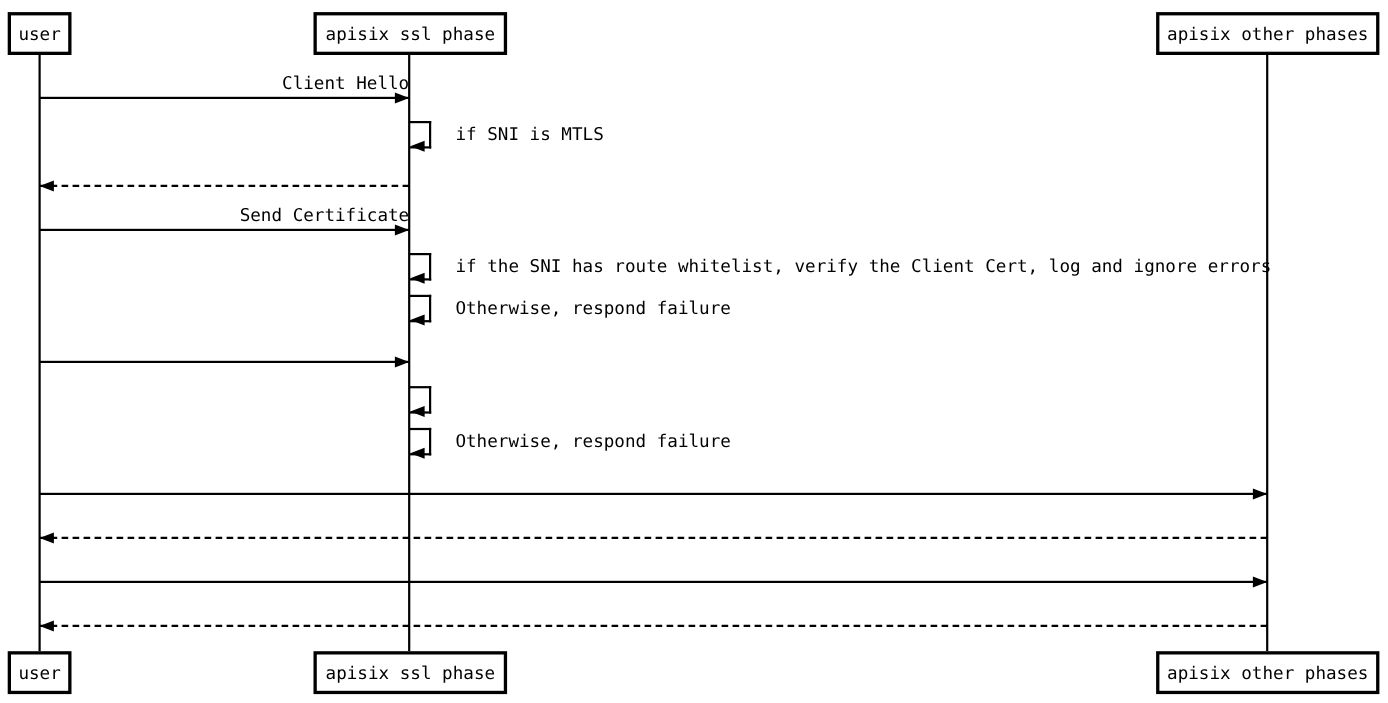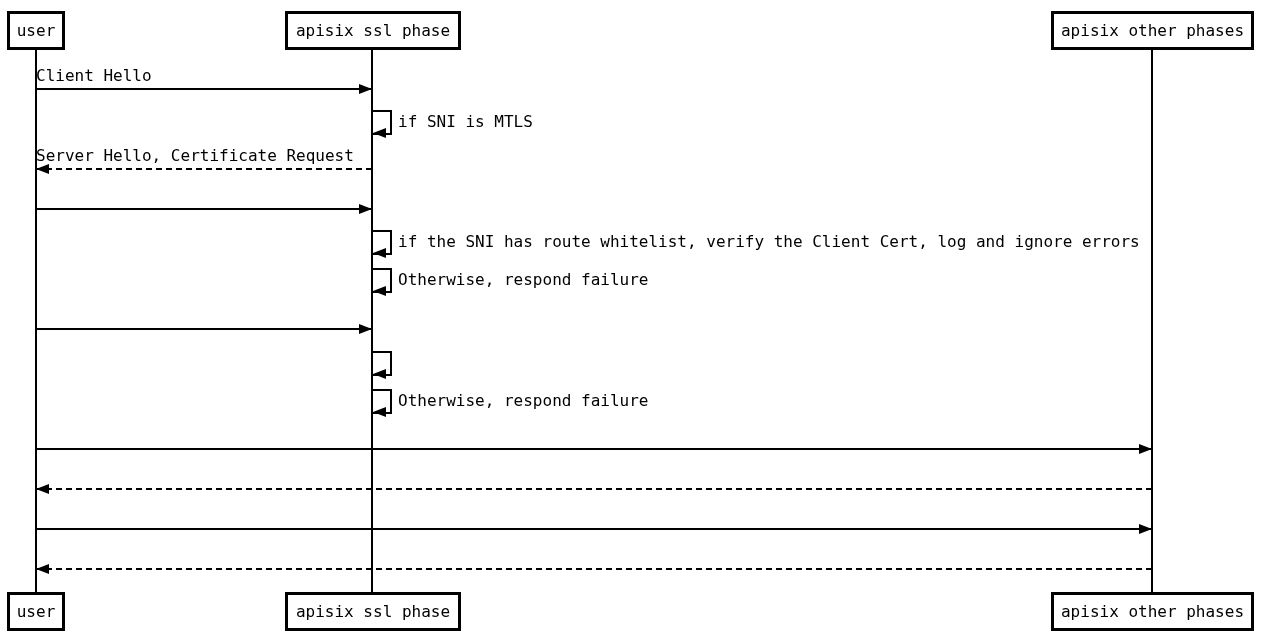--- a/index.html
+++ b/index.html
@@ -22,31 +22,32 @@
     position:absolute;
     height:39px;
     border:3px solid #000000;
     background:#ffffff;
     display:flex; align-items:center; justify-content:center;
     white-space:nowrap;
     z-index:3;
   }
   .msg-label {
     position:absolute;
-    text-align:left;
+    text-align:right;
     line-height:19px; height:19px;
     white-space:nowrap;
     background:transparent;
     z-index:2;
   }
   .loop-label {
     position:absolute;
     line-height:19px; height:19px;
     white-space:nowrap;
     z-index:2;
+    margin-left:16px;
   }
   .line { position:absolute; height:0; z-index:1; }
   .line.solid  { border-top:2px solid #000000; }
   .line.dashed { border-top:2px dashed #000000; }
   .arrow { position:absolute; width:0; height:0; z-index:2; }
   .arrow.right {
     border-top:5px solid transparent;
     border-bottom:5px solid transparent;
     border-left:13px solid #000000;
   }
@@ -93,24 +94,24 @@
   </div>
 
   <div class="msg-label" style="left:36px;width:336px;top:66px;">Client Hello</div>
   <div class="line solid" style="left:36px;width:336px;top:88px;"></div>
   <div class="arrow right" style="left:359px;top:84px;"></div>
 
   <div class="selfloop" style="left:372px;top:110px;"></div>
   <div class="arrow left" style="left:373px;top:128px;"></div>
   <div class="loop-label" style="left:398px;top:112px;">if SNI is MTLS</div>
 
-  <div class="msg-label" style="left:36px;width:336px;top:146px;">Server Hello, Certificate Request</div>
   <div class="line dashed" style="left:36px;width:336px;top:168px;"></div>
   <div class="arrow left" style="left:36px;top:164px;"></div>
 
+  <div class="msg-label" style="left:36px;width:336px;top:186px;">Send Certificate</div>
   <div class="line solid" style="left:36px;width:336px;top:208px;"></div>
   <div class="arrow right" style="left:359px;top:204px;"></div>
 
   <div class="selfloop" style="left:372px;top:230px;"></div>
   <div class="arrow left" style="left:373px;top:248px;"></div>
   <div class="loop-label" style="left:398px;top:232px;">if the SNI has route whitelist, verify the Client Cert, log and ignore errors</div>
 
   <div class="selfloop" style="left:372px;top:268px;"></div>
   <div class="arrow left" style="left:373px;top:286px;"></div>
   <div class="loop-label" style="left:398px;top:270px;">Otherwise, respond failure</div>

